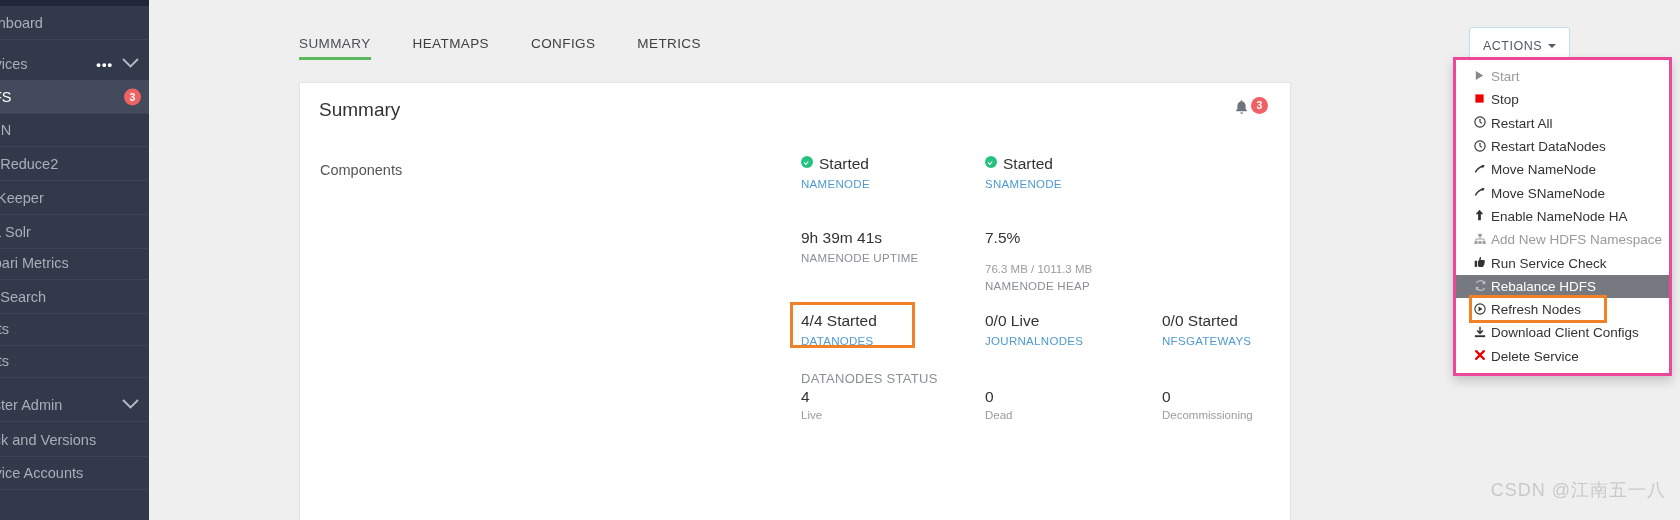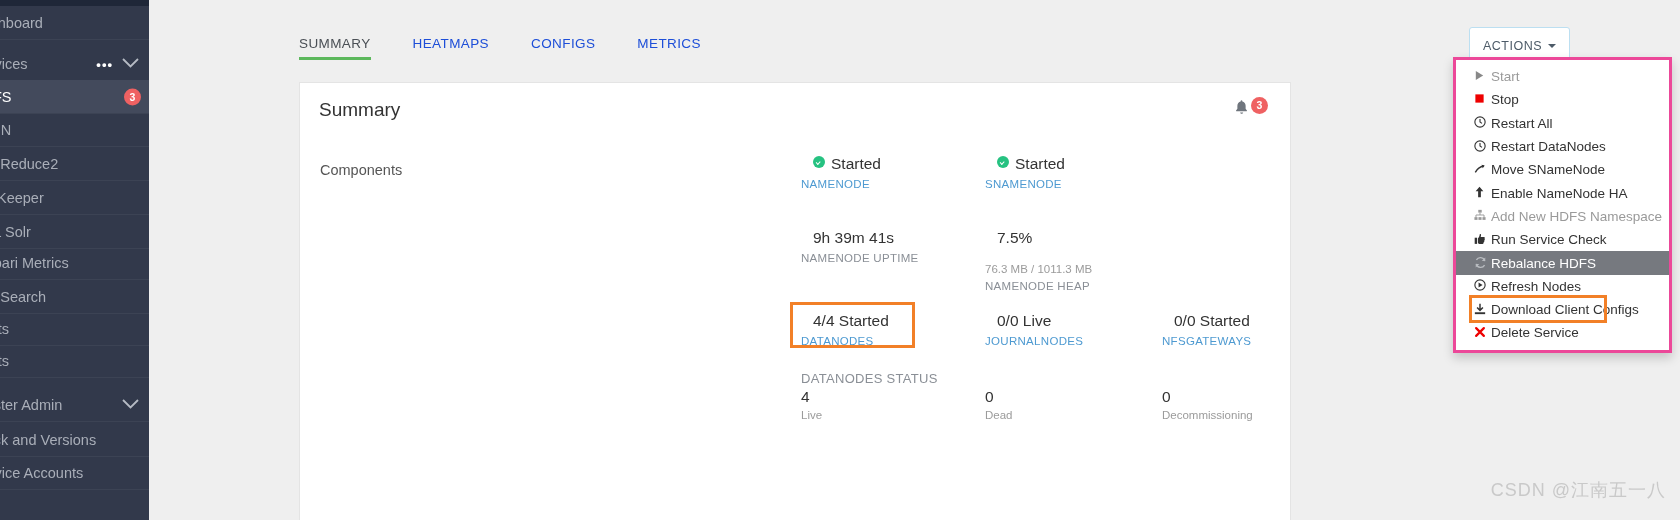--- a/index.html
+++ b/index.html
@@ -106,21 +106,21 @@
     position: absolute;
     left: 150px;
     top: 26px;
     display: flex;
     align-items: flex-end;
     height: 34px;
   }
   .tab {
     font-size: 13.5px;
     letter-spacing: 0.4px;
-    color: #1d4ed8;
+    color: #404040;
     padding: 0 0 9px 0;
     margin-right: 42px;
     position: relative;
     cursor: pointer;
     white-space: nowrap;
   }
   .tab.active { color: #4a4f55; }
   .tab.active::after {
     content: "";
     position: absolute;
@@ -206,21 +206,20 @@
   }
 
   .cell {
     position: absolute;
   }
   .cell-main {
     font-size: 15.5px;
     color: #333;
     white-space: nowrap;
     line-height: 18px;
-    margin-left: 12px;
   }
   .cell-sub {
     font-size: 11.5px;
     color: #4e9ad1;
     letter-spacing: 0.3px;
     margin-top: 5px;
     white-space: nowrap;
     cursor: pointer;
   }
   .cell-sub.muted {
@@ -518,20 +517,27 @@
             <circle cx="7" cy="7" r="6" fill="none" stroke="currentColor" stroke-width="1.3"></circle>
             <path d="M7 3.5 V7 L9.3 8.6" stroke="currentColor" stroke-width="1.3" fill="none"></path>
           </svg></span>
         <span>Restart DataNodes</span>
       </div>
       <div class="mi">
         <span class="mi-icon"><svg width="12" height="12" viewBox="0 0 14 14">
             <path d="M1.5 11 C4 6, 8 4, 11.5 3.5" stroke="currentColor" stroke-width="1.6" fill="none"></path>
             <path d="M12.5 3 L8.8 2 L10.2 6.2 Z" fill="currentColor"></path>
           </svg></span>
+        <span>Move NameNode</span>
+      </div>
+      <div class="mi">
+        <span class="mi-icon"><svg width="12" height="12" viewBox="0 0 14 14">
+            <path d="M1.5 11 C4 6, 8 4, 11.5 3.5" stroke="currentColor" stroke-width="1.6" fill="none"></path>
+            <path d="M12.5 3 L8.8 2 L10.2 6.2 Z" fill="currentColor"></path>
+          </svg></span>
         <span>Move SNameNode</span>
       </div>
       <div class="mi">
         <span class="mi-icon"><svg width="11" height="12" viewBox="0 0 12 14">
             <path d="M6 1 L10.5 6 H7.6 V13 H4.4 V6 H1.5 Z" fill="currentColor"></path>
           </svg></span>
         <span>Enable NameNode HA</span>
       </div>
       <div class="mi disabled">
         <span class="mi-icon"><svg width="12" height="12" viewBox="0 0 14 14">

